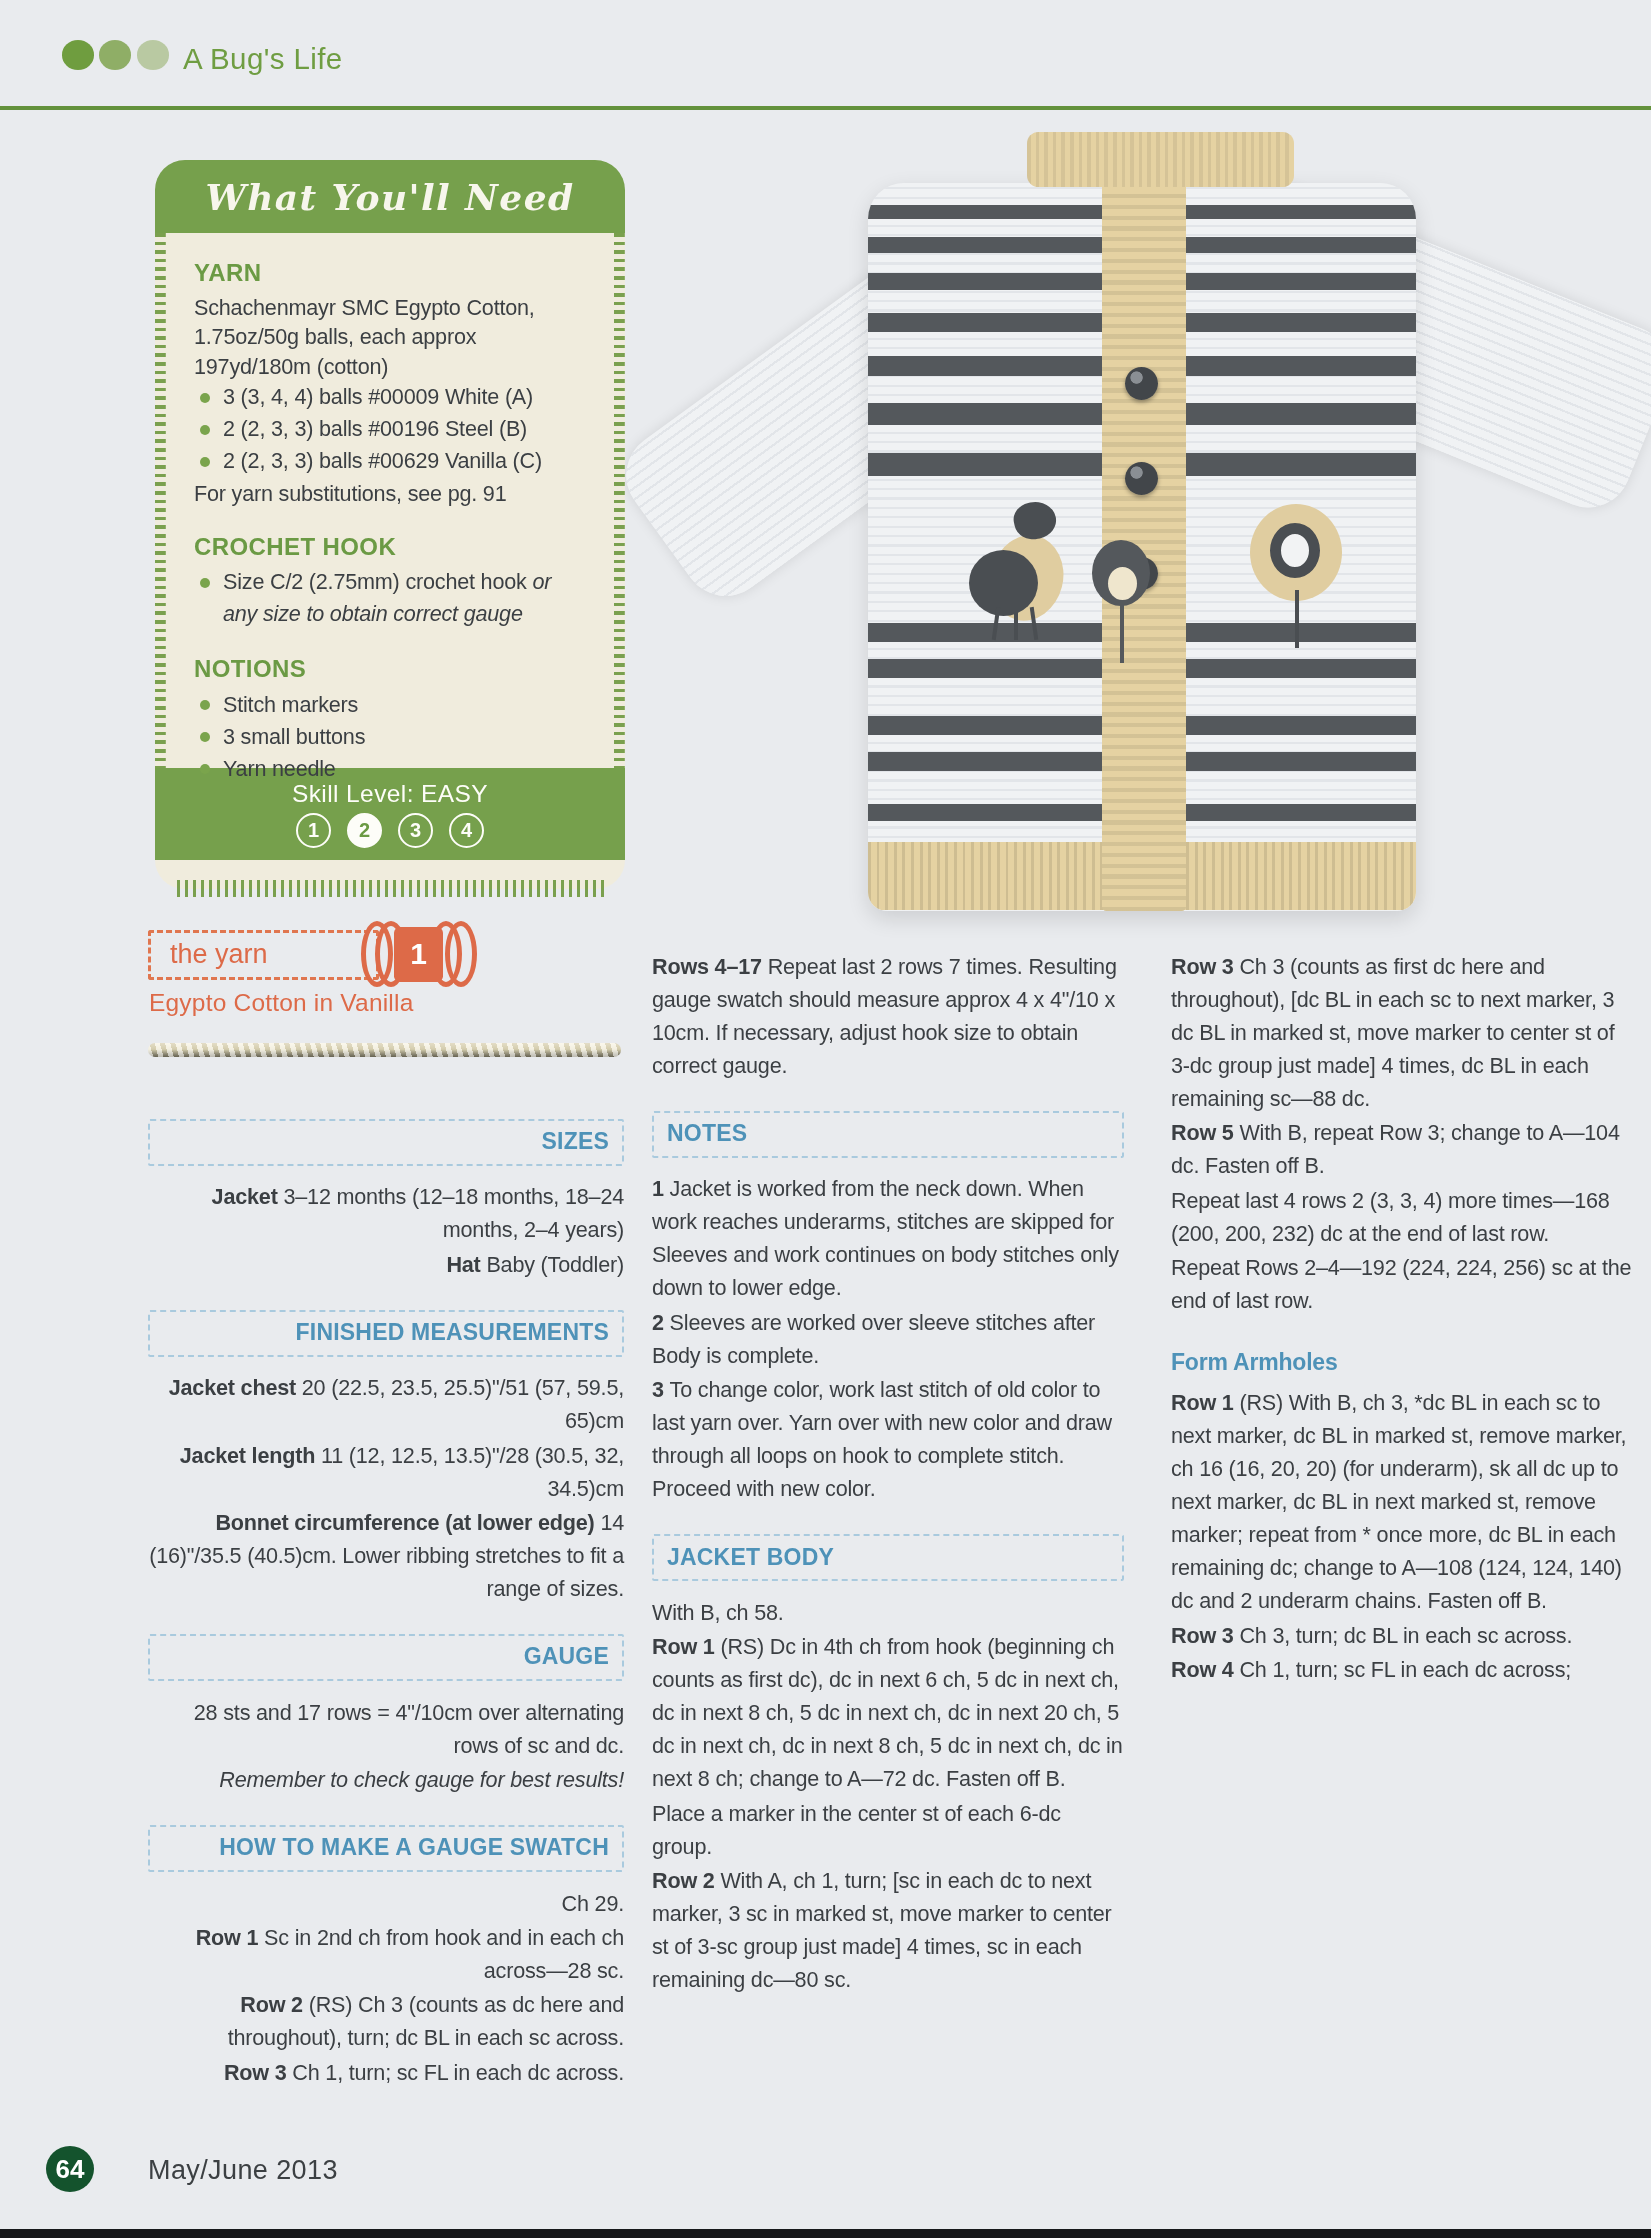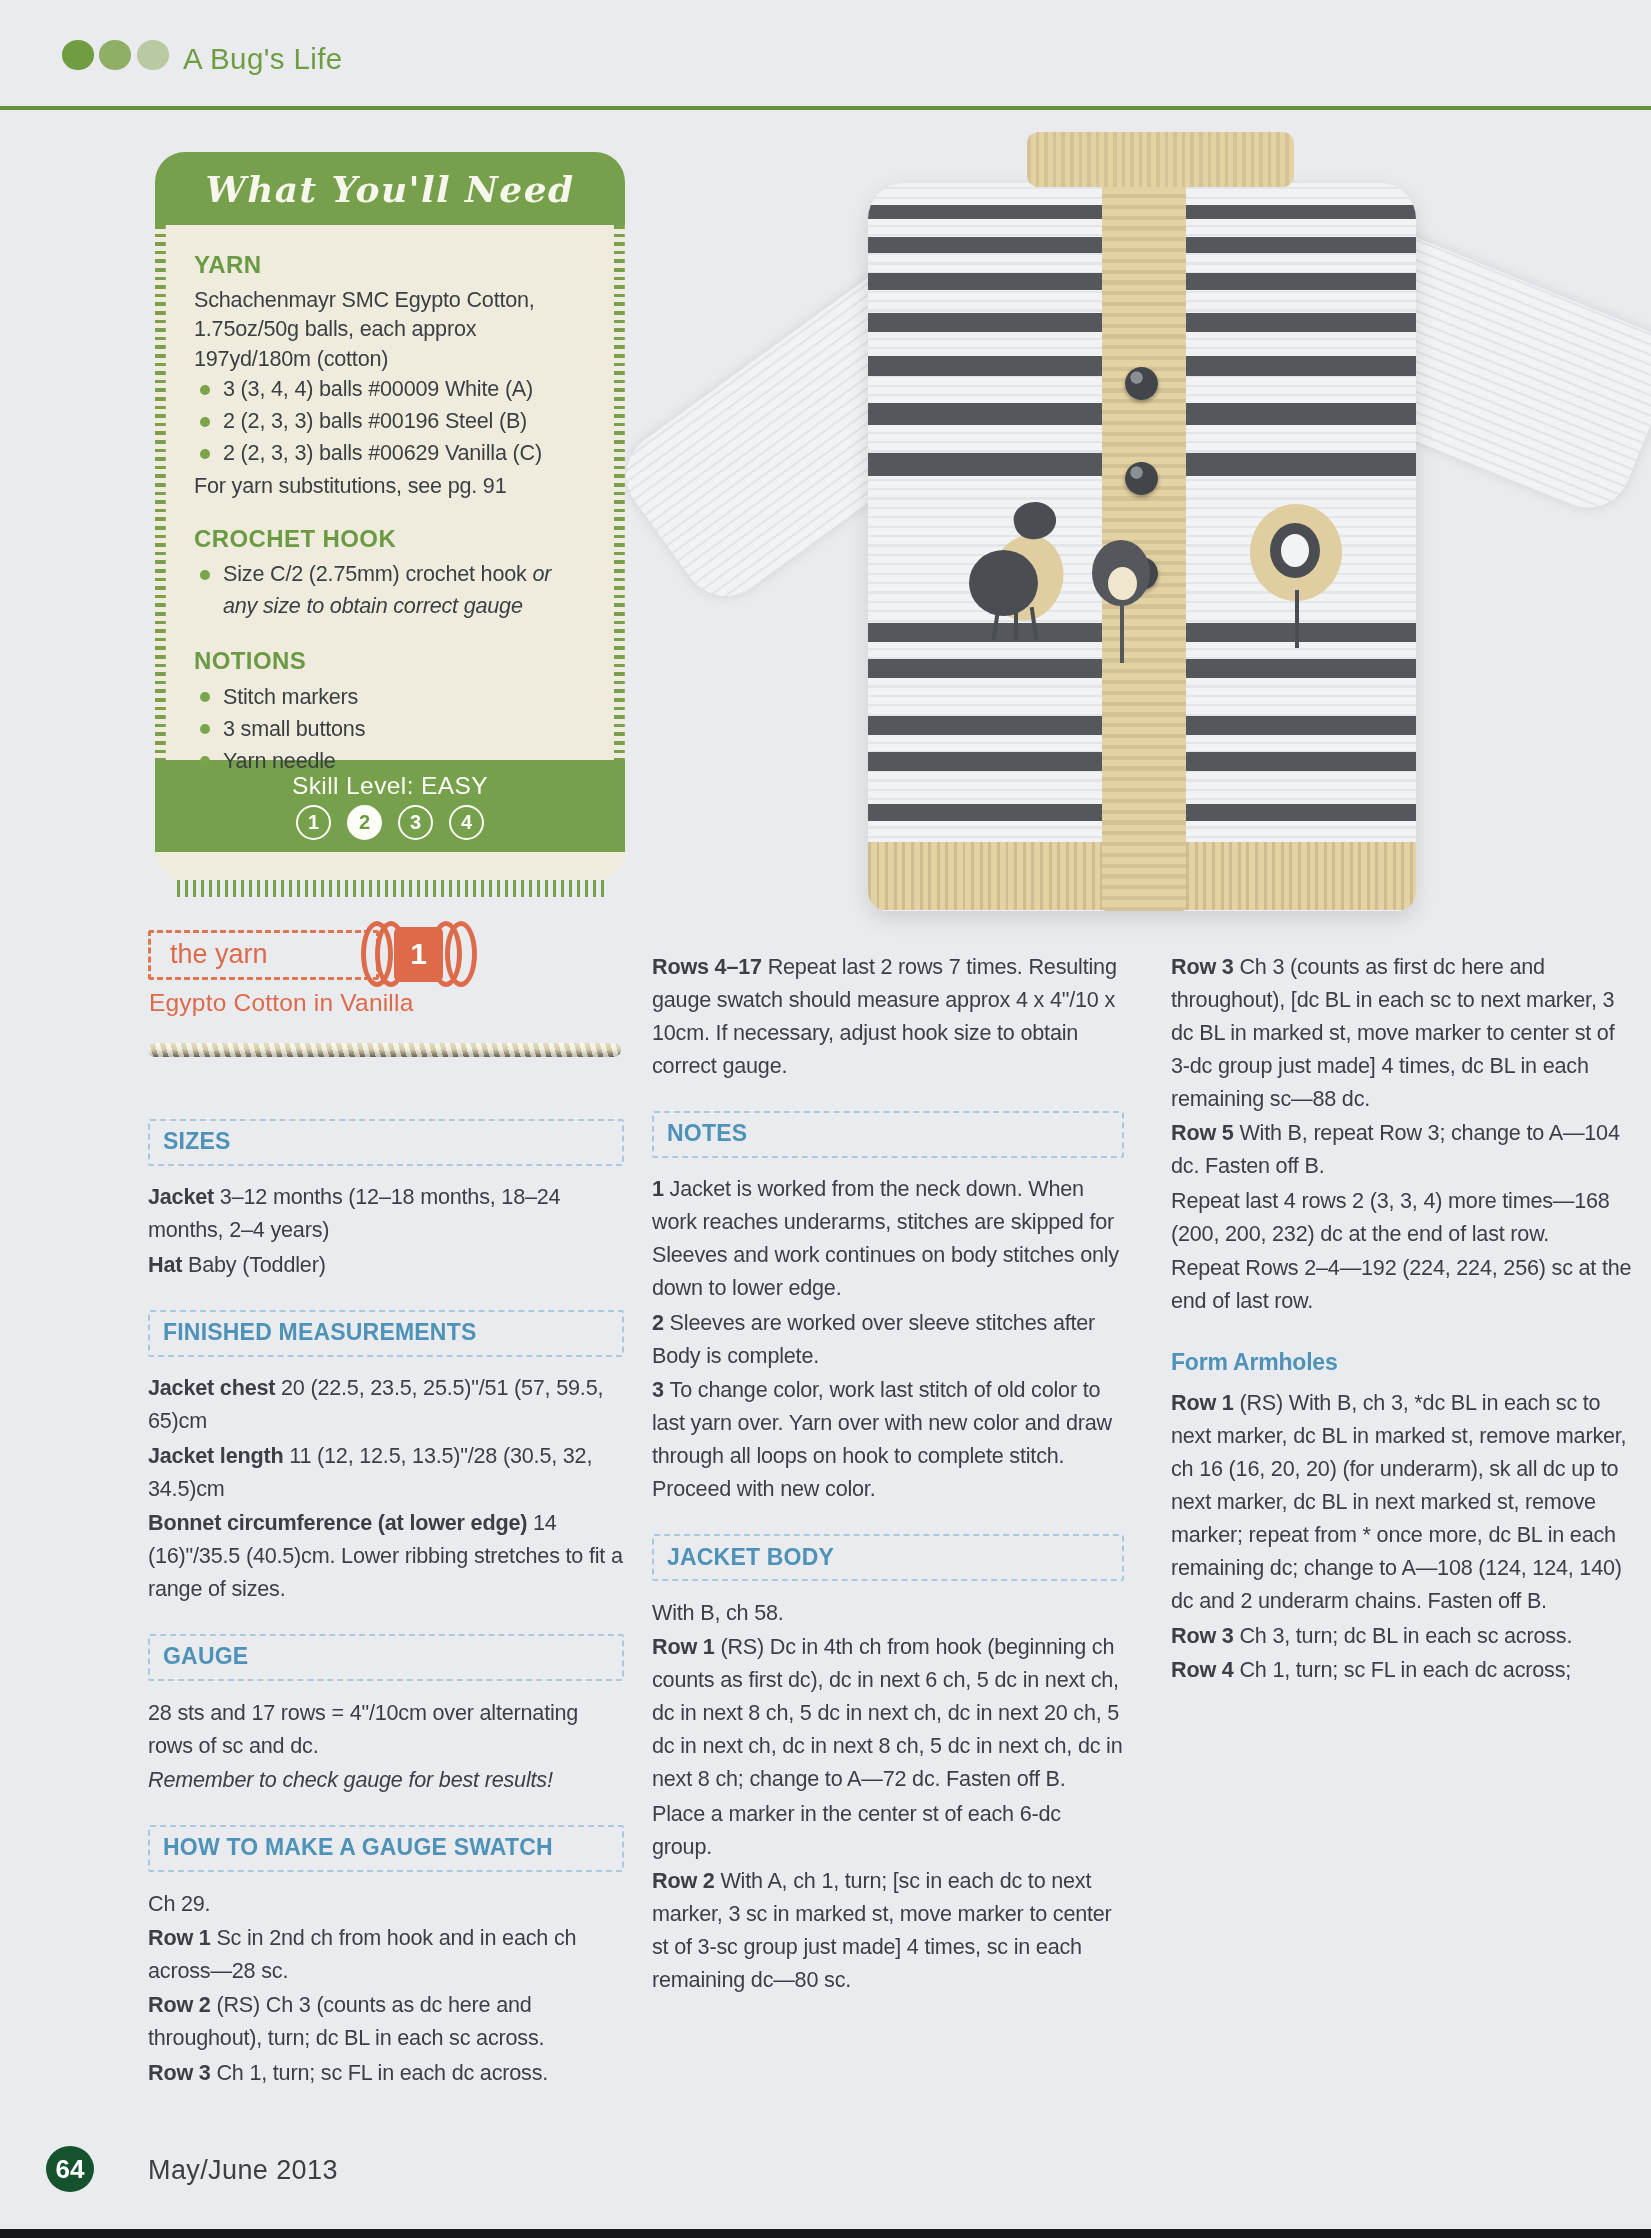--- a/index.html
+++ b/index.html
@@ -12,21 +12,21 @@
   }
   
   .hdr-dot { position:absolute; width:32px; height:29.5px; border-radius:50%; top:40px; }
   .dot1 { left:62px;  background:#6f9d3f; }
   .dot2 { left:99px; background:#8fae66; }
   .dot3 { left:137px; background:#b9c9a2; }
   .hdr-title { position:absolute; left:183px; top:42px; font-size:29.5px; color:#6f9d42; letter-spacing:0.4px; }
   .hdr-rule { position:absolute; left:0; top:106px; width:1651px; height:4.3px; background:#63913c; }
 
   
-  .needs { position:absolute; left:155px; top:152px; width:470px; height:888px; }
+  .needs { position:absolute; left:155px; top:160px; width:470px; height:888px; }
   .needs-top {
     height:73px; background:#76a04c; border-radius:30px 30px 0 0;
     display:flex; align-items:center; justify-content:center;
   }
   .needs-title {
     font-family:"DejaVu Serif", serif; font-style:italic; font-weight:bold;
     font-size:36px; color:#f7f6ec; letter-spacing:1.4px;
   }
   .needs-body {
     height:535px; background:#f0ecdd; padding:26px 39px 0 39px;
@@ -89,21 +89,21 @@
   .yarn-name { position:absolute; left:149px; top:989px; color:#dd6a48; font-size:24.5px; letter-spacing:0.2px; }
   .yarn-strand {
     position:absolute; left:148px; top:1043px; width:473px; height:14.4px; border-radius:7.2px;
     background:
       repeating-linear-gradient(75deg, rgba(255,255,255,0.55) 0 5px, rgba(0,0,0,0.07) 5px 10px),
       linear-gradient(180deg, #f5eed6 0%, #e4dcba 45%, #94907a 80%, #6e6a58 100%);
   }
 
   
   .col { position:absolute; font-size:21.6px; line-height:33px; letter-spacing:-0.2px; }
-  .col-left  { left:148px;  top:1119px; width:476px; }
+  .col-left  { left:148px;  top:1119px; width:476px;text-align:right; }
   .col-mid   { left:652px;  top:950px; width:472px; }
   .col-right { left:1171px; top:950px; width:468px; }
   .col section { margin-bottom:29px; }
   .col p { margin-bottom:1.4px; }
   .col p b { letter-spacing:-0.2px; }
   .col .em { font-style:italic; }
   .h-box {
     border:2.2px dashed #a9cade; border-radius:2.2px;
     padding:4.3px 13px 5.8px 13px; margin-bottom:14.4px;
     color:#4e92b8; font-weight:bold; font-size:23px; letter-spacing:0.2px;

